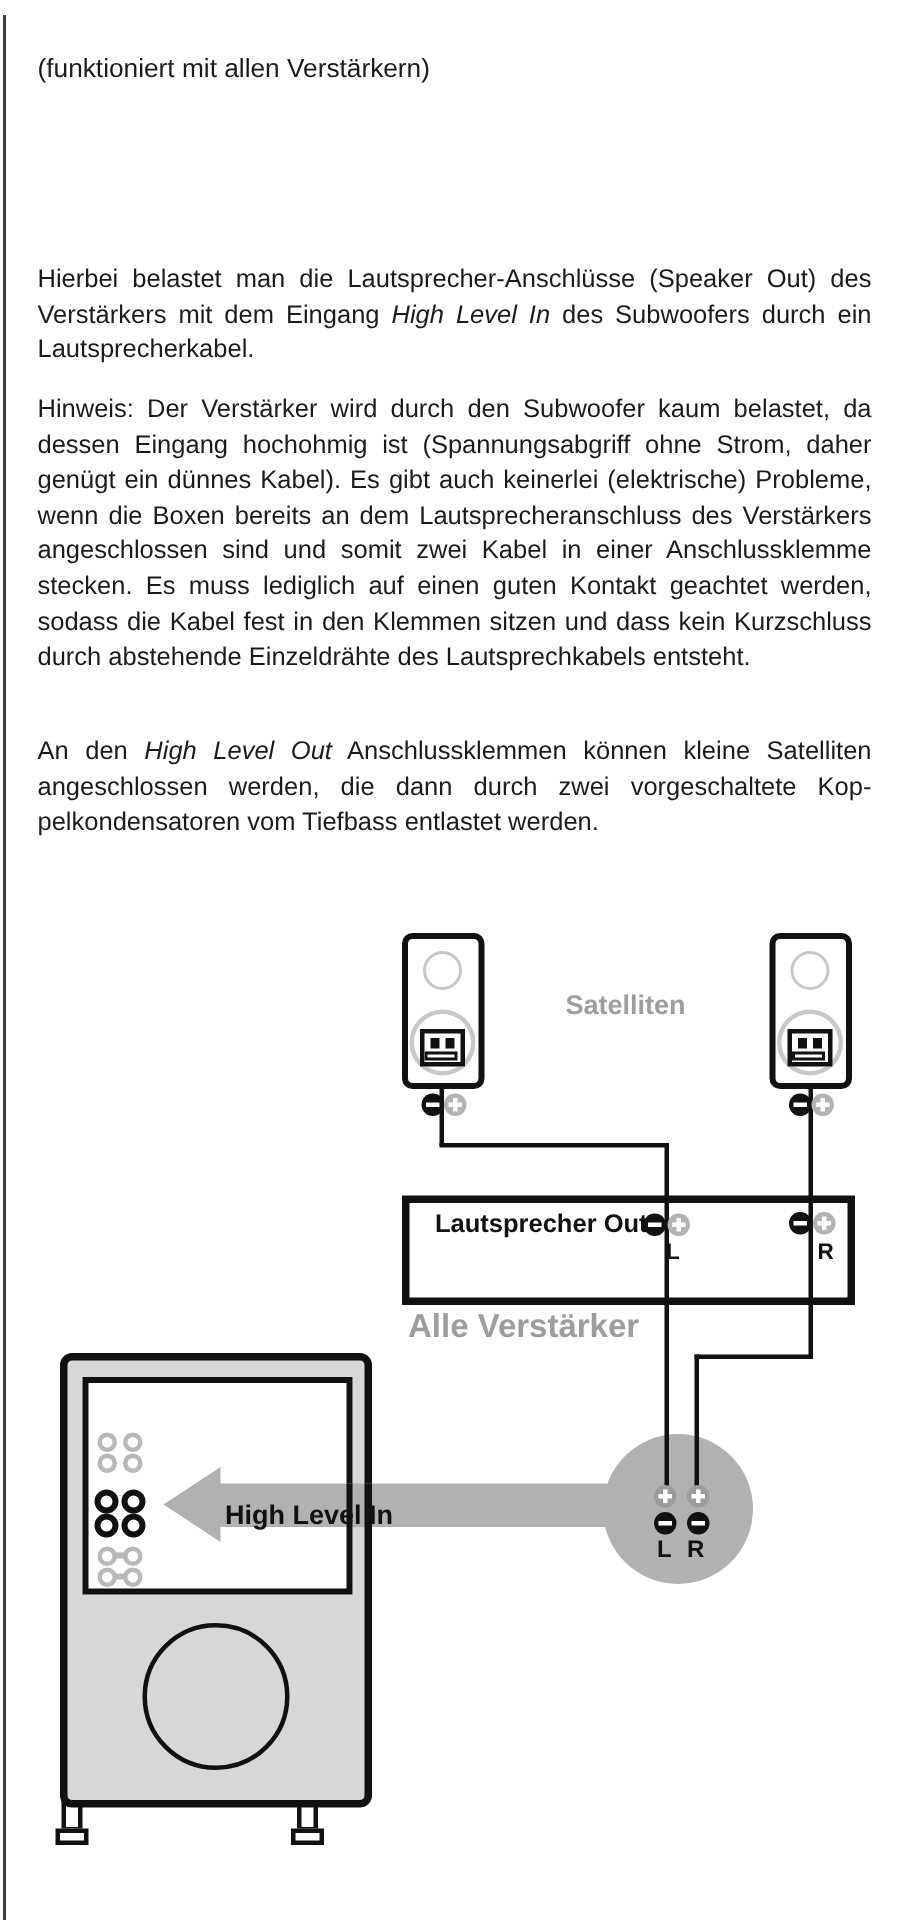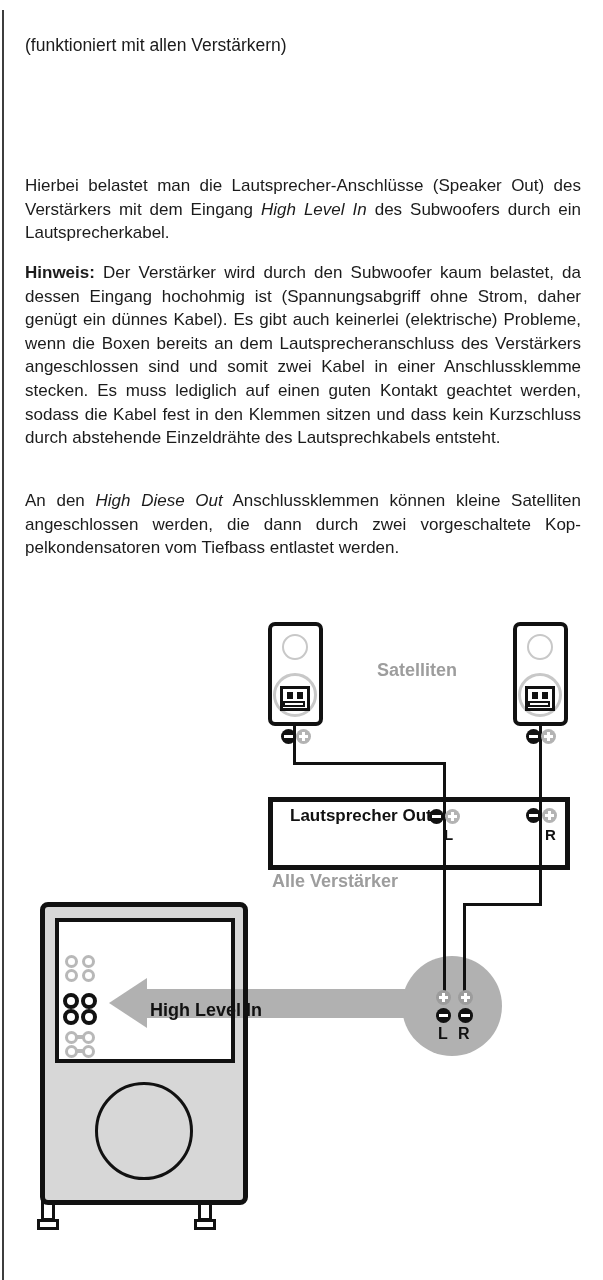--- a/index.html
+++ b/index.html
@@ -6,21 +6,21 @@
   #page{position:relative;width:603px;height:1280px;background:#ffffff;overflow:hidden;
         font-family:"Liberation Sans",sans-serif;color:#1b1b1b;}
 
   
   .edge-line{position:absolute;left:2px;top:10px;width:2px;height:1270px;background:#3d3d3d;}
   .heading{position:absolute;left:25px;top:8px;font-size:20px;font-weight:bold;color:#141414;}
   .heading .bullet{font-size:13px;position:relative;top:-2px;margin-right:8px;}
   .subtitle{position:absolute;left:25px;top:35px;font-size:17.5px;color:#1b1b1b;}
   .par{position:absolute;left:25px;width:556px;margin:0;font-size:17px;line-height:23.6px;
        text-align:justify;color:#1b1b1b;hyphens:manual;-webkit-hyphens:manual;}
-  .seg-b{font-weight:bold;}
+  .seg-b{font-weight:normal;}
   .seg-i{font-style:italic;}
 
   
   .g-label{position:absolute;font-weight:bold;color:#9d9d9d;z-index:2;}
   .wire{position:absolute;background:#111;z-index:3;}
   .t-minus{position:absolute;width:15px;height:15px;border-radius:50%;background:#111;z-index:4;}
   .t-minus .bar{position:absolute;left:3px;top:6px;width:9px;height:3px;background:#fff;}
   .t-plus{position:absolute;width:15px;height:15px;border-radius:50%;background:#b3b3b3;z-index:4;}
   .t-plus .h{position:absolute;left:3px;top:6px;width:9px;height:3px;background:#fff;}
   .t-plus .v{position:absolute;left:6px;top:3px;width:3px;height:9px;background:#fff;}
@@ -75,21 +75,21 @@
 <body>
 
 <div id="page">
 
   <div class="edge-line"></div>
 
   <div class="subtitle">(funktioniert mit allen Verstärkern)</div>
 
   <p class="par" style="top:174px"><span>Hierbei belastet man die Lautsprecher-Anschlüsse (Speaker Out) des Verstärkers mit dem Eingang </span><span class="seg-i">High Level In</span><span> des Subwoofers durch ein Lautsprecherkabel.</span></p>
   <p class="par" style="top:261px"><span class="seg-b">Hinweis:</span><span> Der Verstärker wird durch den Subwoofer kaum belastet, da dessen Eingang hochohmig ist (Spannungsabgriff ohne Strom, daher genügt ein dünnes Kabel). Es gibt auch keinerlei (elek­trische) Probleme, wenn die Boxen bereits an dem Lautsprecher­anschluss des Verstärkers angeschlossen sind und somit zwei Kabel in einer Anschlussklemme stecken. Es muss lediglich auf einen guten Kontakt geachtet werden, sodass die Kabel fest in den Klemmen sitzen und dass kein Kurzschluss durch abstehende Einzeldrähte des Lautsprechkabels entsteht.</span></p>
-  <p class="par" style="top:489px"><span>An den </span><span class="seg-i">High Diese Out</span><span> Anschlussklemmen können kleine Satelliten angeschlossen werden, die dann durch zwei vorgeschaltete Kop­pelkondensatoren vom Tiefbass entlastet werden.</span></p>
+  <p class="par" style="top:489px"><span>An den </span><span class="seg-i">High Level Out</span><span> Anschlussklemmen können kleine Satelliten angeschlossen werden, die dann durch zwei vorgeschaltete Kop­pelkondensatoren vom Tiefbass entlastet werden.</span></p>
 
   <div class="satellite" style="left:268px">
     <div class="tweeter"></div>
     <div class="woofer"></div>
     <div class="tblock">
       <div class="pin1"></div>
         <div class="pin2"></div>
         <div class="ledge"></div>
     </div>
   </div>
@@ -137,21 +137,21 @@
     </div>
   <div class="ch-label" style="left:444px;top:826px">L</div>
   <div class="t-minus" style="left:525.5px;top:807.5px">
       <div class="bar"></div>
     </div>
   <div class="t-plus" style="left:541.5px;top:807.5px">
       <div class="h"></div>
       <div class="v"></div>
     </div>
   <div class="ch-label" style="left:545px;top:826px">R</div>
-  <div class="g-label" style="left:272px;top:871px;font-size:18px">Alle Verstärker</div>
+  <div class="g-label" style="left:272px;top:871px;font-size:22px">Alle Verstärker</div>
 
   <div class="foot" style="left:41px;top:1200px;width:14px;height:21px"></div>
   <div class="foot" style="left:198px;top:1200px;width:14px;height:21px"></div>
   <div class="foot" style="left:37px;top:1219px;width:22px;height:11px"></div>
   <div class="foot" style="left:194px;top:1219px;width:22px;height:11px"></div>
   <div class="sub-box"></div>
   <div class="sub-panel"></div>
 
   <div class="donut-gray" style="left:64.5px;top:954.5px"></div>
   <div class="donut-gray" style="left:82px;top:954.5px"></div>

